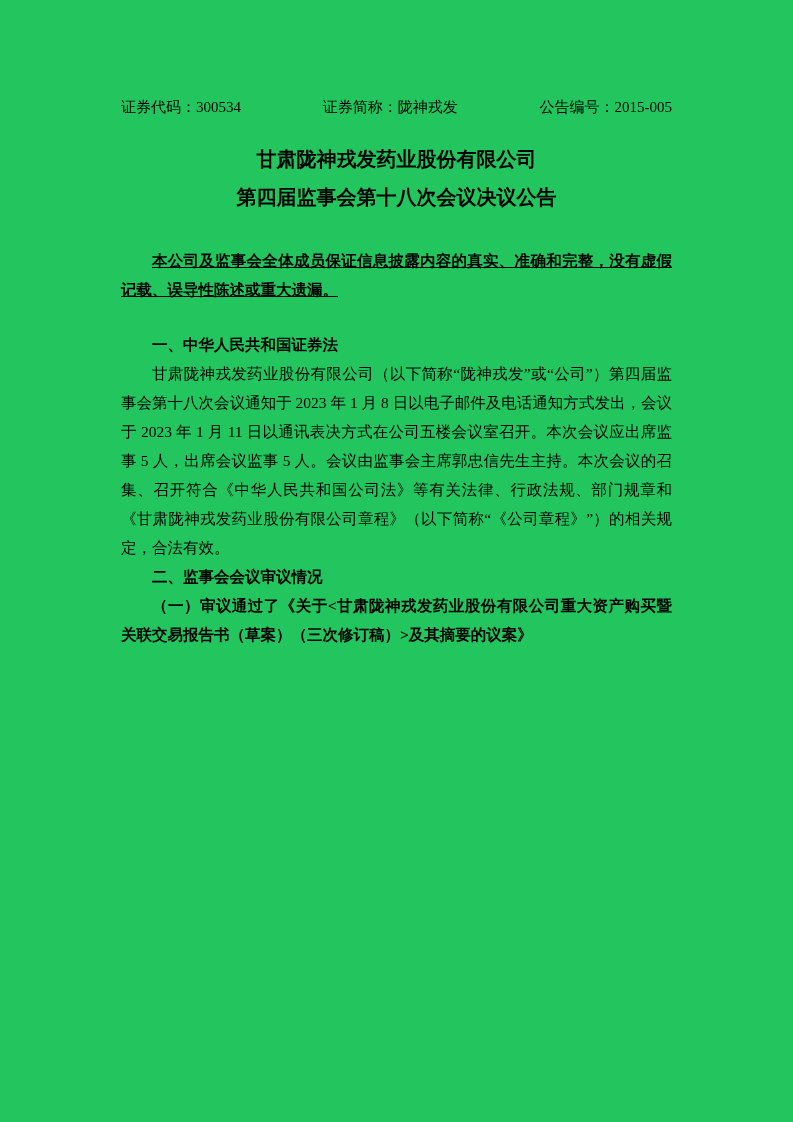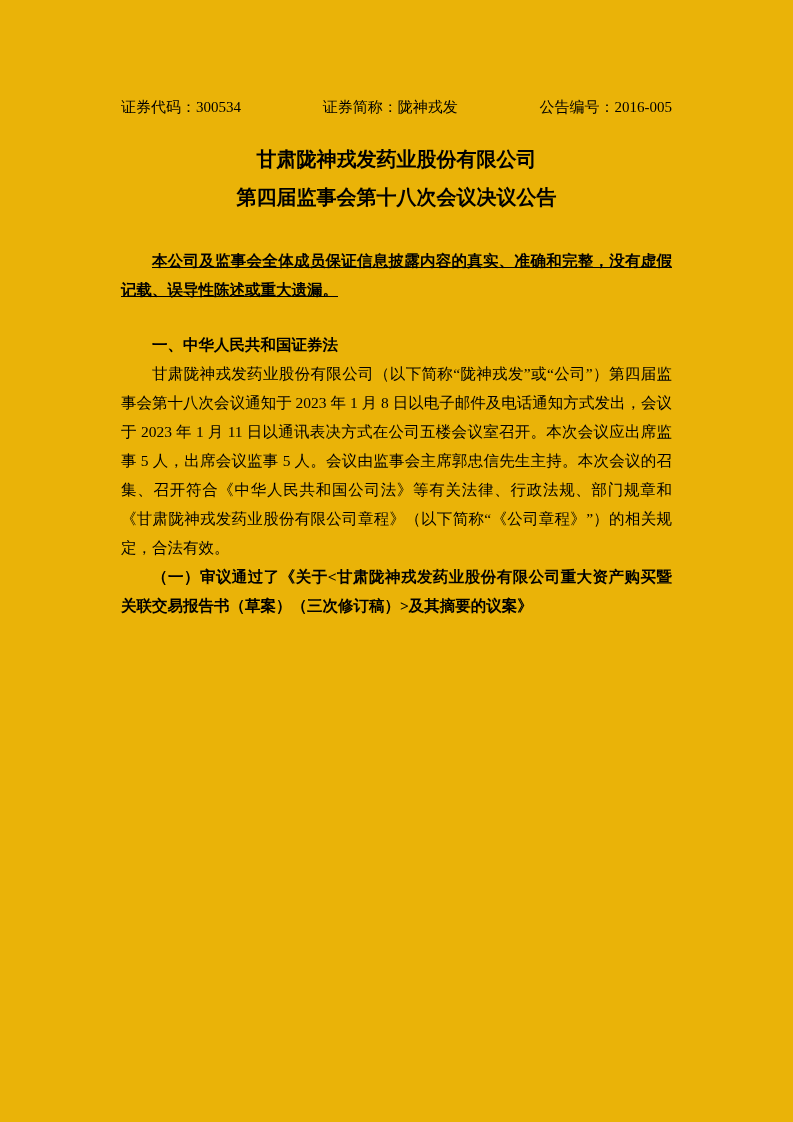--- a/index.html
+++ b/index.html
@@ -10,21 +10,21 @@
   body {
     width: 793px;
     height: 1122px;
     overflow: hidden;
   }
   .page {
     box-sizing: border-box;
     width: 793px;
     height: 1122px;
     padding: 96px 121px 40px 121px;
-    background: #eab308;
+    background: #22c55e;
     color: #000000;
     font-family: "Liberation Serif", "DejaVu Serif", serif;
     font-size: 15.5px;
     line-height: 29px;
   }
   .doc-header {
     display: flex;
     justify-content: space-between;
     align-items: baseline;
     font-size: 15px;
@@ -55,33 +55,34 @@
   }
 </style>
 </head>
 <body>
 
 <div class="page">
 
   <div class="doc-header">
     <span>证券代码：300534</span>
     <span>证券简称：陇神戎发</span>
-    <span>公告编号：2016-005</span>
+    <span>公告编号：2015-005</span>
   </div>
 
   <h1 class="doc-title">
     <span class="title-line">甘肃陇神戎发药业股份有限公司</span>
     <span class="title-line">第四届监事会第十八次会议决议公告</span>
   </h1>
 
   <p class="para bold disclaimer">本公司及监事会全体成员保证信息披露内容的真实、准确和完整，没有虚假记载、误导性陈述或重大遗漏。</p>
 
   <p class="para bold">一、中华人民共和国证券法</p>
 
   <p class="para">甘肃陇神戎发药业股份有限公司（以下简称“陇神戎发”或“公司”）第四届监事会第十八次会议通知于 2023 年 1 月 8 日以电子邮件及电话通知方式发出，会议于 2023 年 1 月 11 日以通讯表决方式在公司五楼会议室召开。本次会议应出席监事 5 人，出席会议监事 5 人。会议由监事会主席郭忠信先生主持。本次会议的召集、召开符合《中华人民共和国公司法》等有关法律、行政法规、部门规章和《甘肃陇神戎发药业股份有限公司章程》（以下简称“《公司章程》”）的相关规定，合法有效。</p>
 
+  <p class="para bold">二、监事会会议审议情况</p>
 
   <p class="para bold">（一）审议通过了《关于&lt;甘肃陇神戎发药业股份有限公司重大资产购买暨关联交易报告书（草案）（三次修订稿）&gt;及其摘要的议案》</p>
 
 
 
 
 </div>
 
 </body></html>

